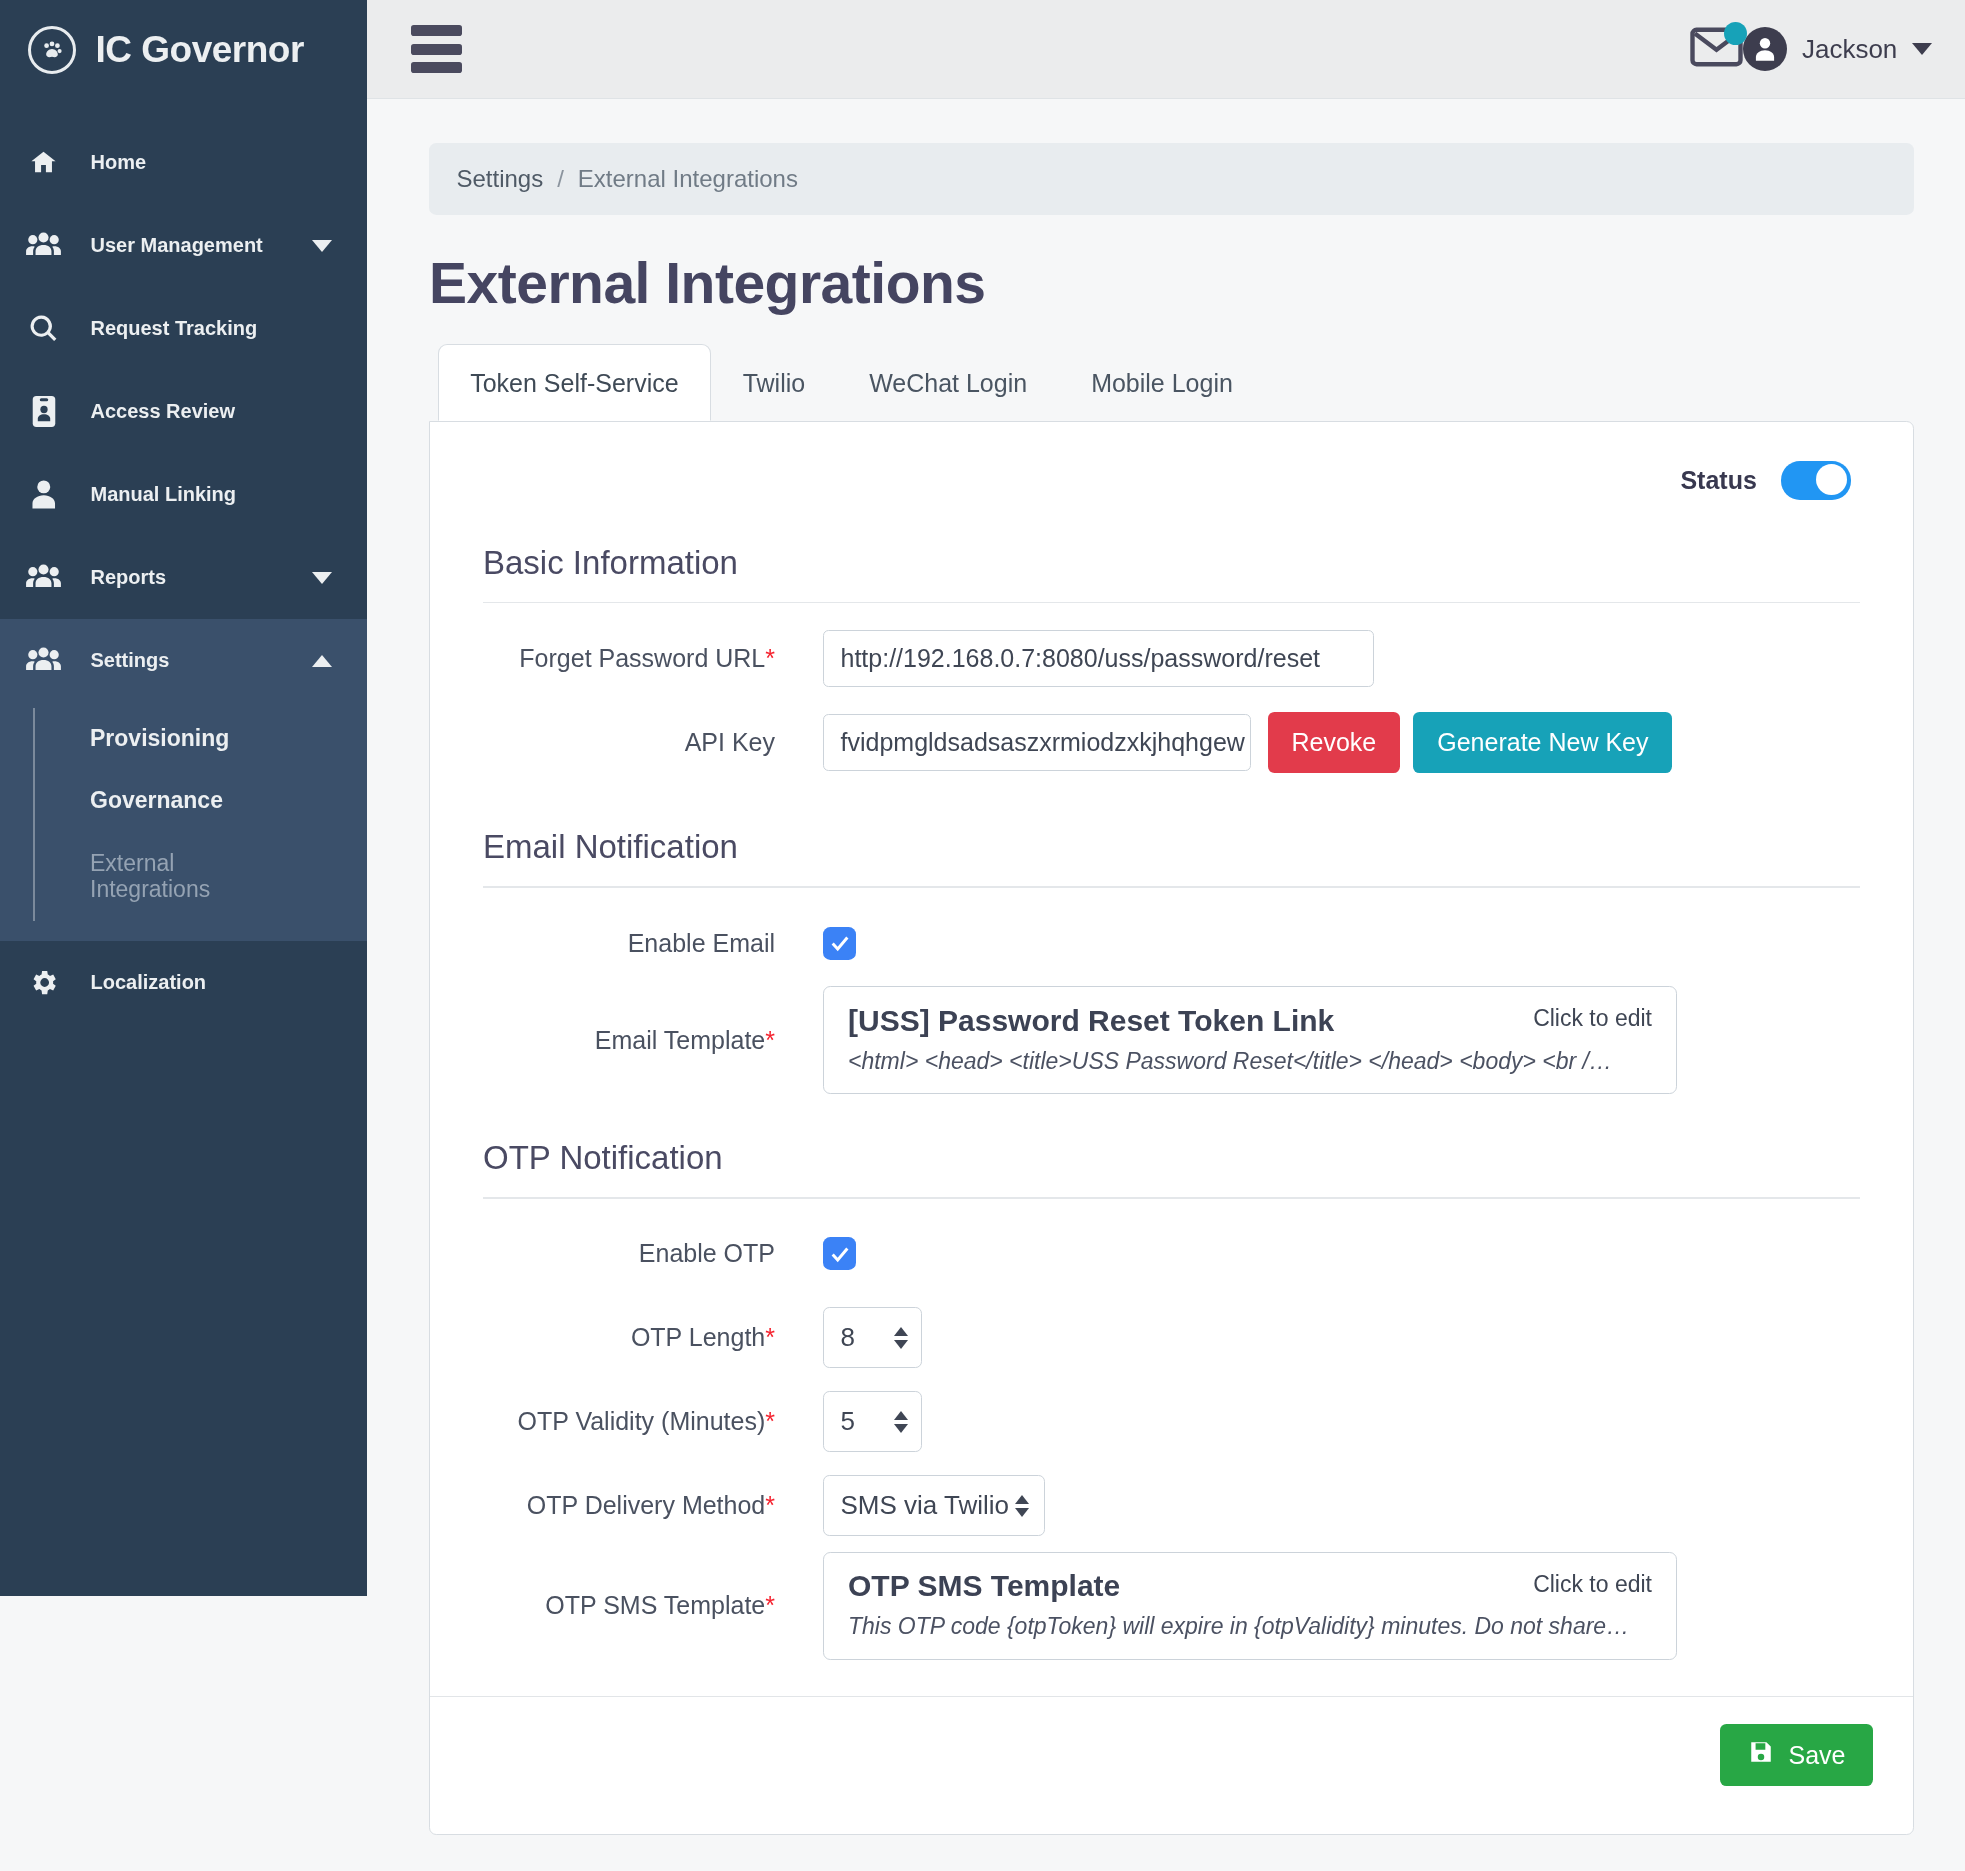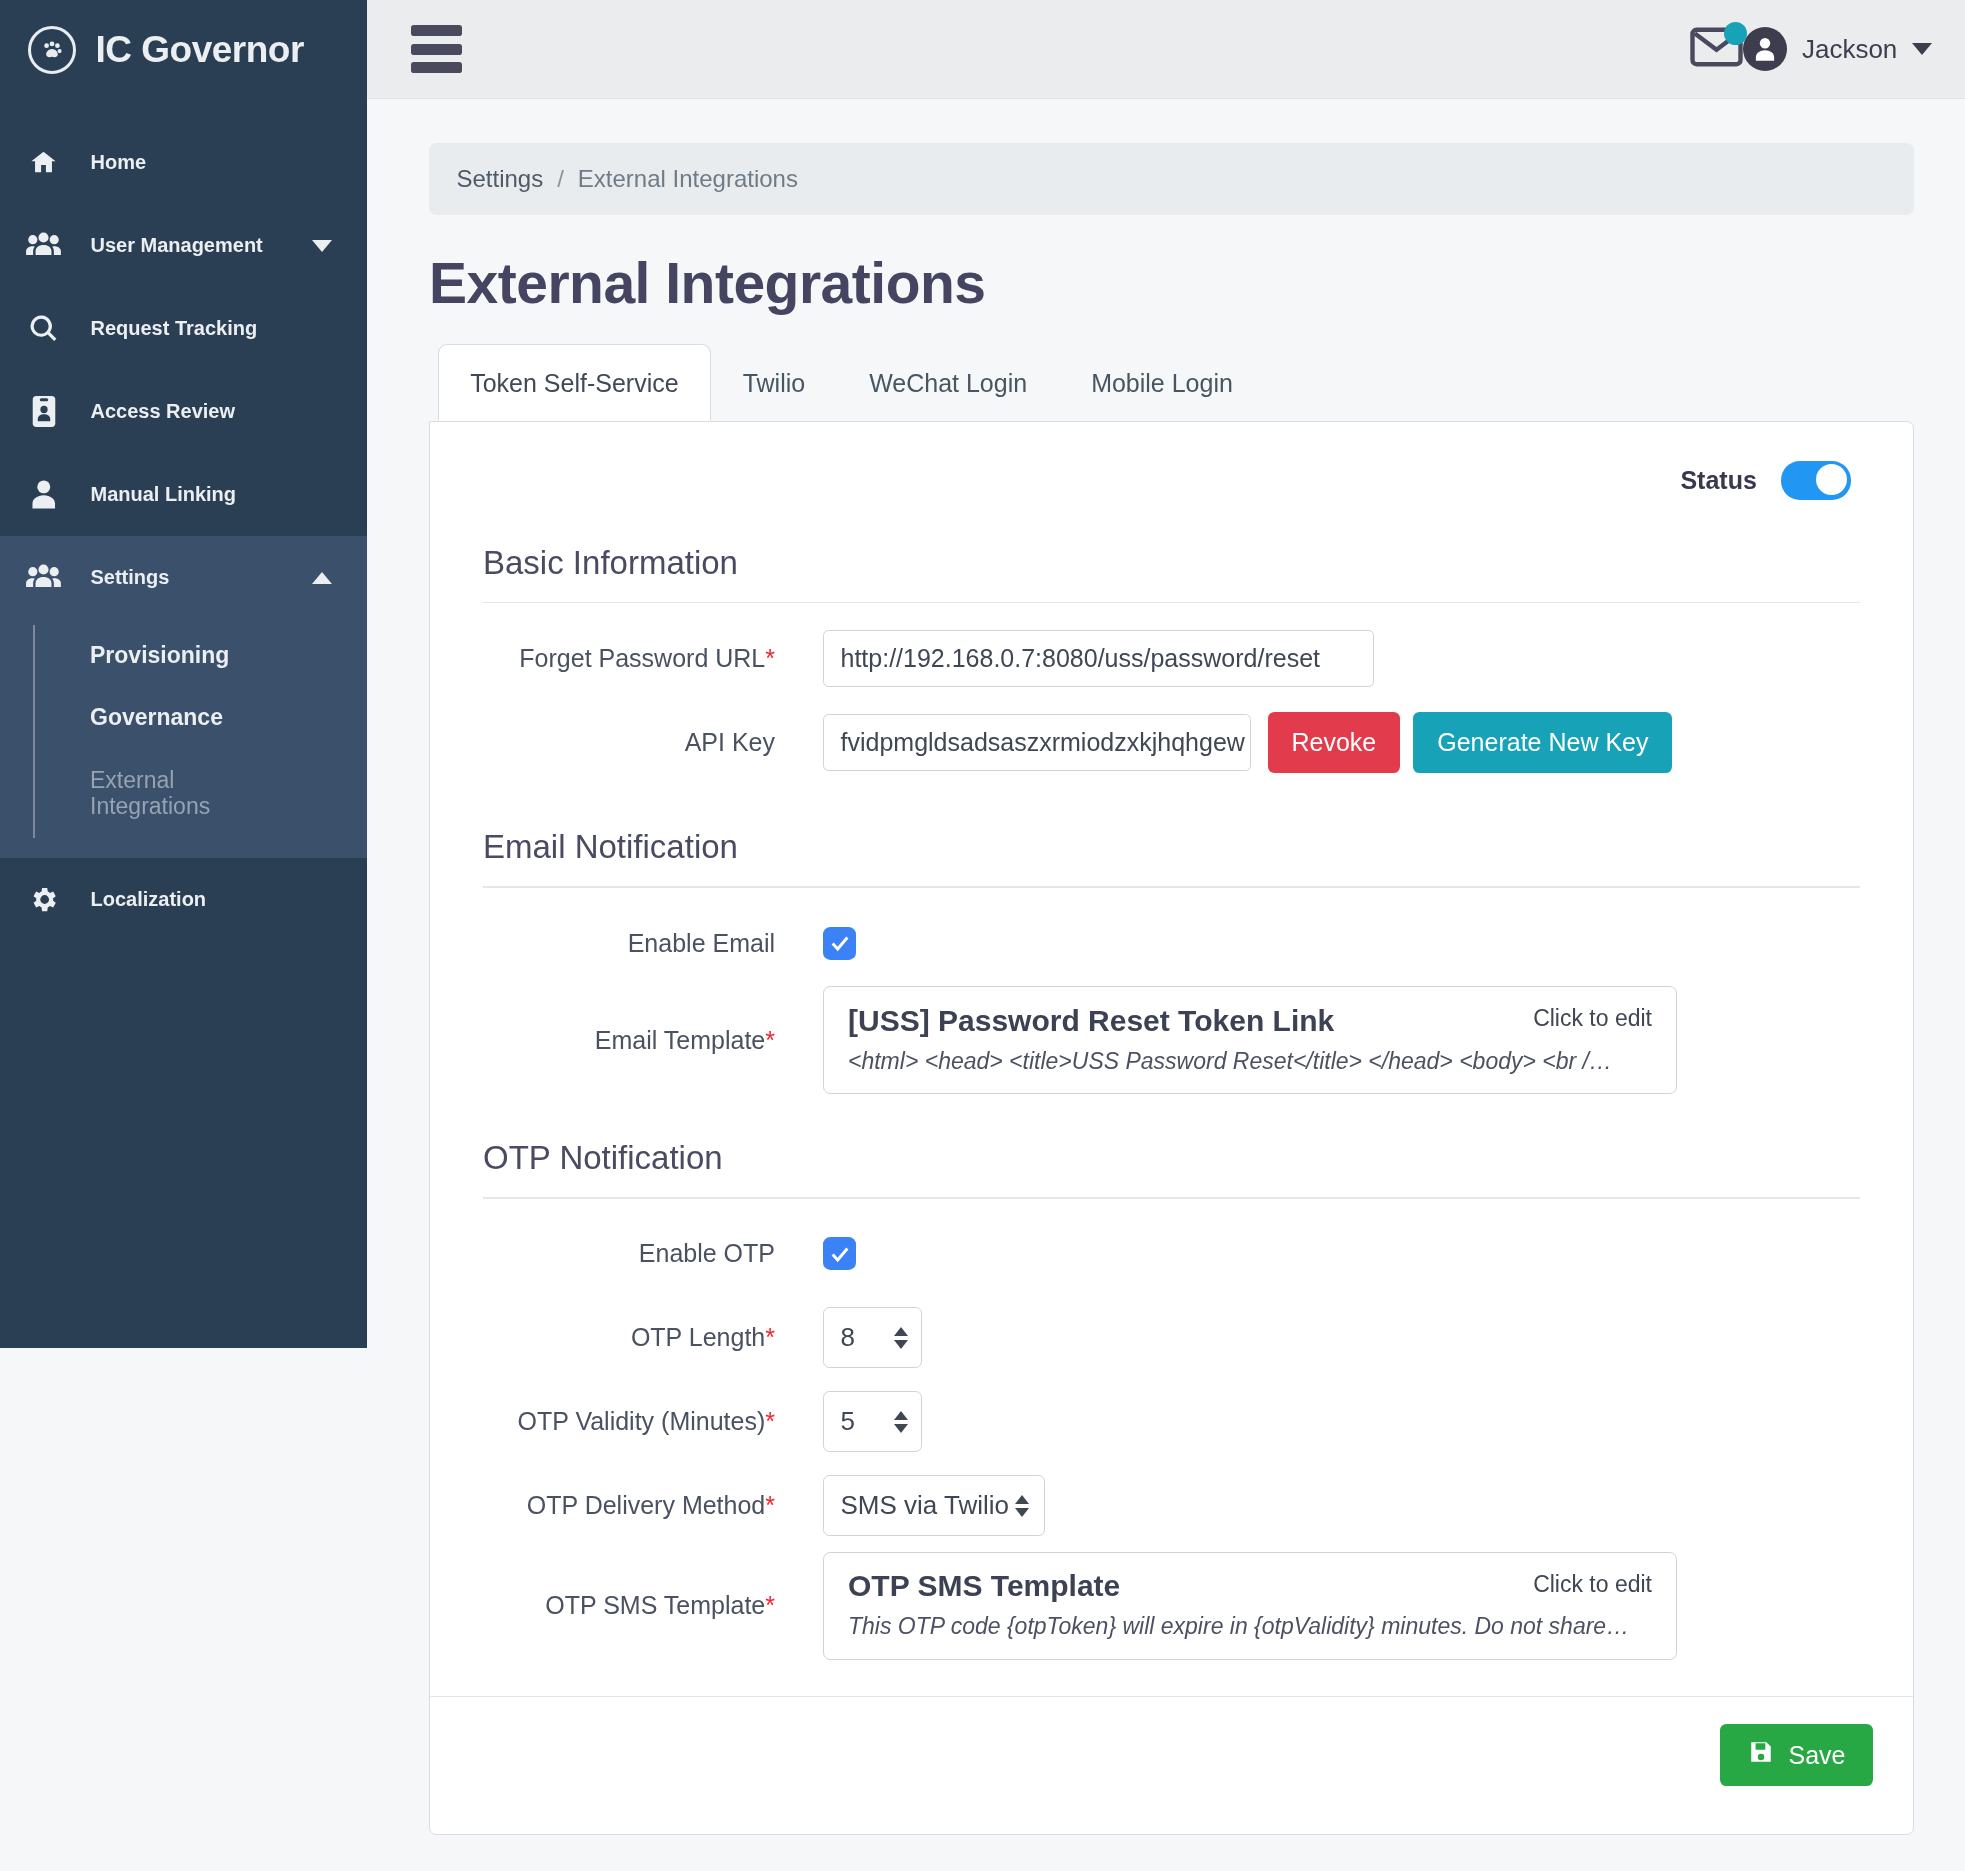--- a/index.html
+++ b/index.html
@@ -9,21 +9,21 @@
     background: #f6f7f8;
     overflow: hidden;
   }
   .app { display: flex; width: 1965px; height: 1872px; }
 
   
   .sidebar {
     width: 367px; flex: 0 0 367px;
     background: #2b3f54;
     color: #e8ecef;
-    height: 1348px;
+    height: 1596px;
     overflow: hidden;
   }
   .brand {
     display: flex; align-items: center; gap: 20px;
     padding: 31px 0 31px 27.5px;
     height: 99px;
   }
   .brand-logo {
     width: 48px; height: 48px; flex: 0 0 48px;
     border: 3.7px solid #e8ecef; border-radius: 50%;
@@ -306,20 +306,32 @@
       <div class="nav-item">
         <span class="nav-icon">
           <svg width="27.5" height="31" viewBox="0 0 18 22">
               <circle cx="9" cy="5.6" r="4.6"></circle>
               <path d="M9 11.6c-4.5 0-8 2.6-8 5.8V21h16v-3.6c0-3.2-3.5-5.8-8-5.8z"></path>
             </svg>
         </span>
         <span class="nav-label">Manual Linking</span>
       </div>
 
+      <div class="nav-item">
+        <span class="nav-icon">
+          <svg width="37" height="27.5" viewBox="0 0 24 18">
+              <circle cx="5" cy="5" r="3"></circle>
+              <circle cx="12" cy="3.6" r="3.3"></circle>
+              <circle cx="19" cy="5" r="3"></circle>
+              <path d="M12 8.5c-3.2 0-5.2 1.8-5.2 4V15h10.4v-2.5c0-2.2-2-4-5.2-4zM4.8 9.4C2.4 9.4.6 10.8.6 12.6V15h4.6v-2.5c0-1.1.4-2.1 1.1-2.9-.5-.1-1-.2-1.5-.2zm14.4 0c-.5 0-1 .1-1.5.2.7.8 1.1 1.8 1.1 2.9V15h4.6v-2.4c0-1.8-1.8-3.2-4.2-3.2z"></path>
+            </svg>
+        </span>
+        <span class="nav-label">Reports</span>
+        <span class="caret down"></span>
+      </div>
 
       <div class="nav-item expanded">
         <span class="nav-icon">
           <svg width="37" height="27.5" viewBox="0 0 24 18">
               <circle cx="5" cy="5" r="3"></circle>
               <circle cx="12" cy="3.6" r="3.3"></circle>
               <circle cx="19" cy="5" r="3"></circle>
               <path d="M12 8.5c-3.2 0-5.2 1.8-5.2 4V15h10.4v-2.5c0-2.2-2-4-5.2-4zM4.8 9.4C2.4 9.4.6 10.8.6 12.6V15h4.6v-2.5c0-1.1.4-2.1 1.1-2.9-.5-.1-1-.2-1.5-.2zm14.4 0c-.5 0-1 .1-1.5.2.7.8 1.1 1.8 1.1 2.9V15h4.6v-2.4c0-1.8-1.8-3.2-4.2-3.2z"></path>
             </svg>
         </span>

